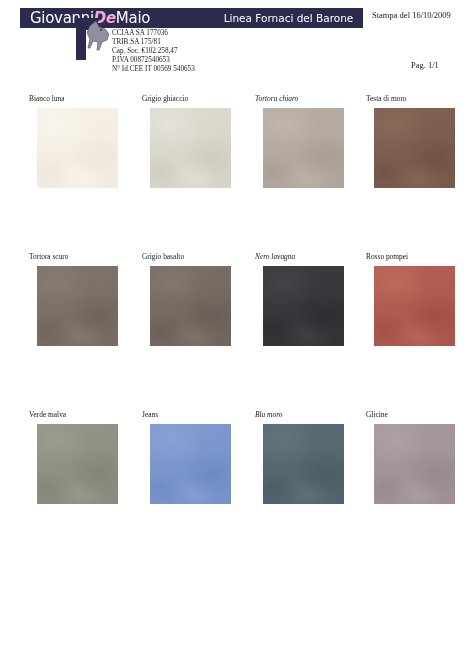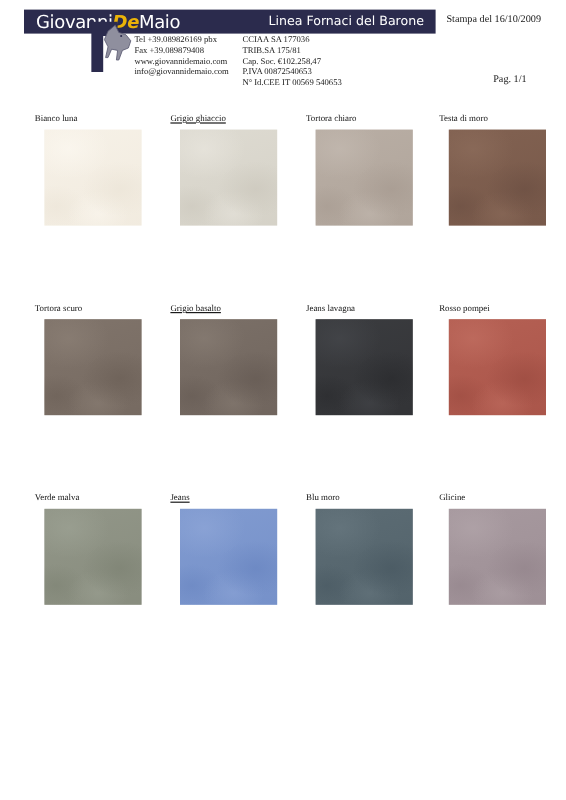--- a/index.html
+++ b/index.html
@@ -42,21 +42,21 @@
     font-size: 15px;
     letter-spacing: -0.3px;
     color: #ffffff;
     white-space: nowrap;
     line-height: 18px;
   }
   #brand-logo .brand-de {
     display: inline-block;
     font-style: italic;
     font-weight: bold;
-    color: #eab308;
+    color: #f9a8d4;
   }
 
   #header-title {
     position: absolute;
     left: 176px;
     top: 2px;
     width: 185px;
     text-align: center;
     font-family: "DejaVu Sans", sans-serif;
     font-size: 10.5px;
@@ -117,22 +117,22 @@
   .swatch-row {
     position: relative;
     height: 158px;
   }
   .swatch-cell {
     position: absolute;
     top: 0;
     width: 113px;
   }
   .swatch-cell.c0 { left: 13px; }
-  .swatch-cell.c1 { left: 126px; text-decoration: underline; }
-  .swatch-cell.c2 { left: 239px; }
+  .swatch-cell.c1 { left: 126px; }
+  .swatch-cell.c2 { left: 239px; font-style: italic; }
   .swatch-cell.c3 { left: 350px; }
 
   .swatch-label {
     font-size: 7.4px;
     line-height: 10px;
     color: #151515;
     white-space: nowrap;
     margin-bottom: 4px;
     padding-left: 0px;
   }
@@ -163,26 +163,20 @@
   <div id="print-date">Stampa del 16/10/2009</div>
   <div id="page-number">Pag. 1/1</div>
 
   <svg id="emblem" viewBox="0 0 34 42" xmlns="http://www.w3.org/2000/svg">
     <polygon points="0,0 22,0 22,12 10,12 10,42 0,42" fill="#2b2b4d"></polygon>
     <path d="M14 8 l6 -5 l3 6 l6 2 l4 5 l-2 6 l-5 2 l-3 8 l-2 0 l1 -8 l-5 -1 l-3 7 l-2 0 l2 -9 l-3 -6 z" fill="#8f8f9e" stroke="#5a5a72" stroke-width="0.7"></path>
     <circle cx="25" cy="12" r="0.9" fill="#2b2b4d"></circle>
   </svg>
 
   <div id="contact-block">
-    <div class="contact-col col-b">
-      <div>Tel +39.089826169 pbx</div>
-      <div>Fax +39.089879408</div>
-      <div>www.giovannidemaio.com</div>
-      <div>info@giovannidemaio.com</div>
-    </div>
     <div class="contact-col col-c">
       <div>CCIAA SA 177036</div>
       <div>TRIB.SA 175/81</div>
       <div>Cap. Soc. €102.258,47</div>
       <div>P.IVA 00872540653</div>
       <div>N° Id.CEE IT 00569 540653</div>
     </div>
   </div>
 </div>
 
@@ -222,21 +216,21 @@
           <div class="tex" style="background: radial-gradient(60% 45% at 25% 20%, rgba(138, 126, 116, 0.8), transparent 70%), radial-gradient(55% 40% at 78% 62%, rgba(109, 97, 88, 0.8), transparent 72%), radial-gradient(45% 35% at 55% 88%, rgba(138, 126, 116, 0.6), transparent 70%), radial-gradient(40% 30% at 12% 80%, rgba(109, 97, 88, 0.667), transparent 75%), linear-gradient(160deg, rgba(138, 126, 116, 0.333), rgba(109, 97, 88, 0.333));"></div>
         </div>
     </div>
     <div class="swatch-cell c1">
       <div class="swatch-label">Grigio basalto</div>
       <div class="swatch-tile" style="background: rgb(117, 106, 98);">
           <div class="tex" style="background: radial-gradient(60% 45% at 25% 20%, rgba(134, 123, 114, 0.8), transparent 70%), radial-gradient(55% 40% at 78% 62%, rgba(103, 92, 85, 0.8), transparent 72%), radial-gradient(45% 35% at 55% 88%, rgba(134, 123, 114, 0.6), transparent 70%), radial-gradient(40% 30% at 12% 80%, rgba(103, 92, 85, 0.667), transparent 75%), linear-gradient(160deg, rgba(134, 123, 114, 0.333), rgba(103, 92, 85, 0.333));"></div>
         </div>
     </div>
     <div class="swatch-cell c2">
-      <div class="swatch-label">Jeans lavagna</div>
+      <div class="swatch-label">Nero lavagna</div>
       <div class="swatch-tile" style="background: rgb(54, 55, 58);">
           <div class="tex" style="background: radial-gradient(60% 45% at 25% 20%, rgba(68, 70, 74, 0.8), transparent 70%), radial-gradient(55% 40% at 78% 62%, rgba(43, 44, 47, 0.8), transparent 72%), radial-gradient(45% 35% at 55% 88%, rgba(68, 70, 74, 0.6), transparent 70%), radial-gradient(40% 30% at 12% 80%, rgba(43, 44, 47, 0.667), transparent 75%), linear-gradient(160deg, rgba(68, 70, 74, 0.333), rgba(43, 44, 47, 0.333));"></div>
         </div>
     </div>
     <div class="swatch-cell c3">
       <div class="swatch-label">Rosso pompei</div>
       <div class="swatch-tile" style="background: rgb(176, 90, 78);">
           <div class="tex" style="background: radial-gradient(60% 45% at 25% 20%, rgba(191, 108, 95, 0.8), transparent 70%), radial-gradient(55% 40% at 78% 62%, rgba(158, 77, 66, 0.8), transparent 72%), radial-gradient(45% 35% at 55% 88%, rgba(191, 108, 95, 0.6), transparent 70%), radial-gradient(40% 30% at 12% 80%, rgba(158, 77, 66, 0.667), transparent 75%), linear-gradient(160deg, rgba(191, 108, 95, 0.333), rgba(158, 77, 66, 0.333));"></div>
         </div>
     </div>

